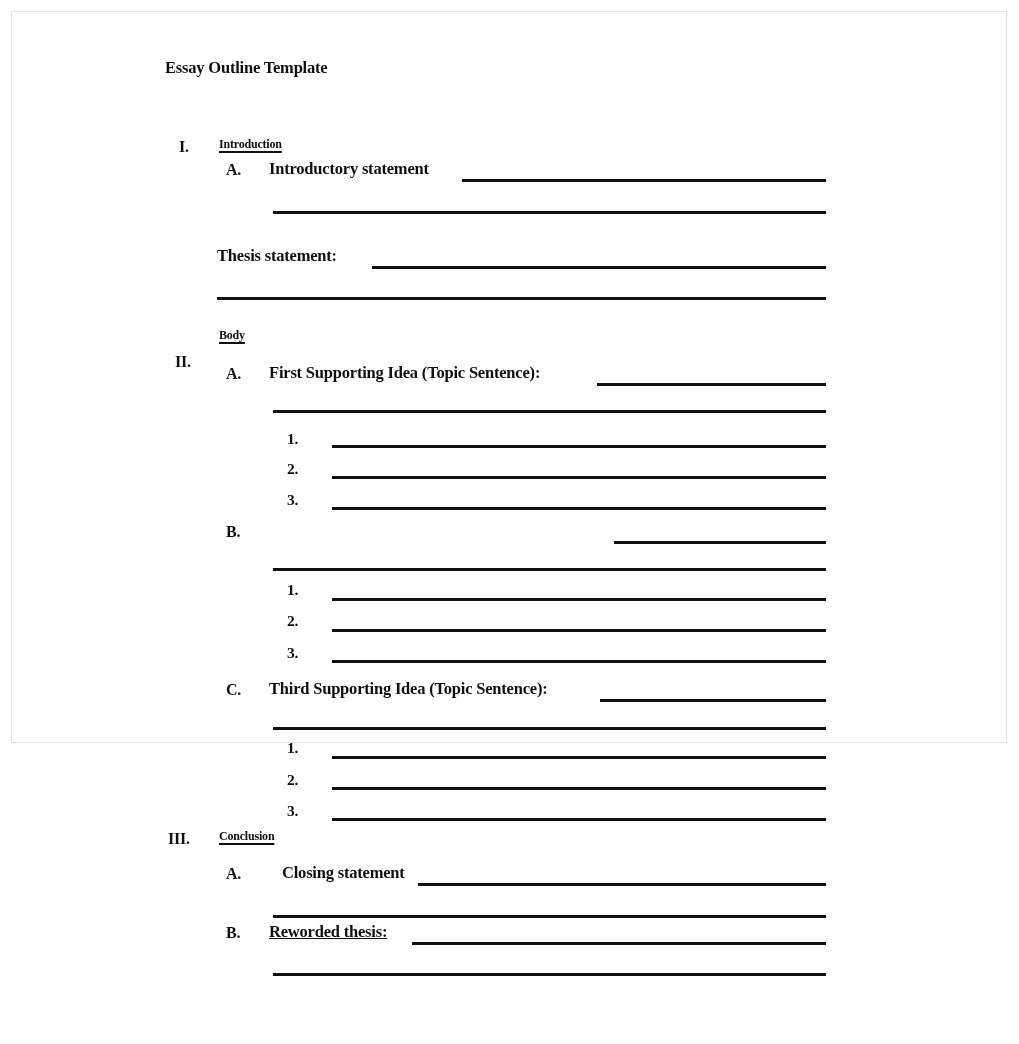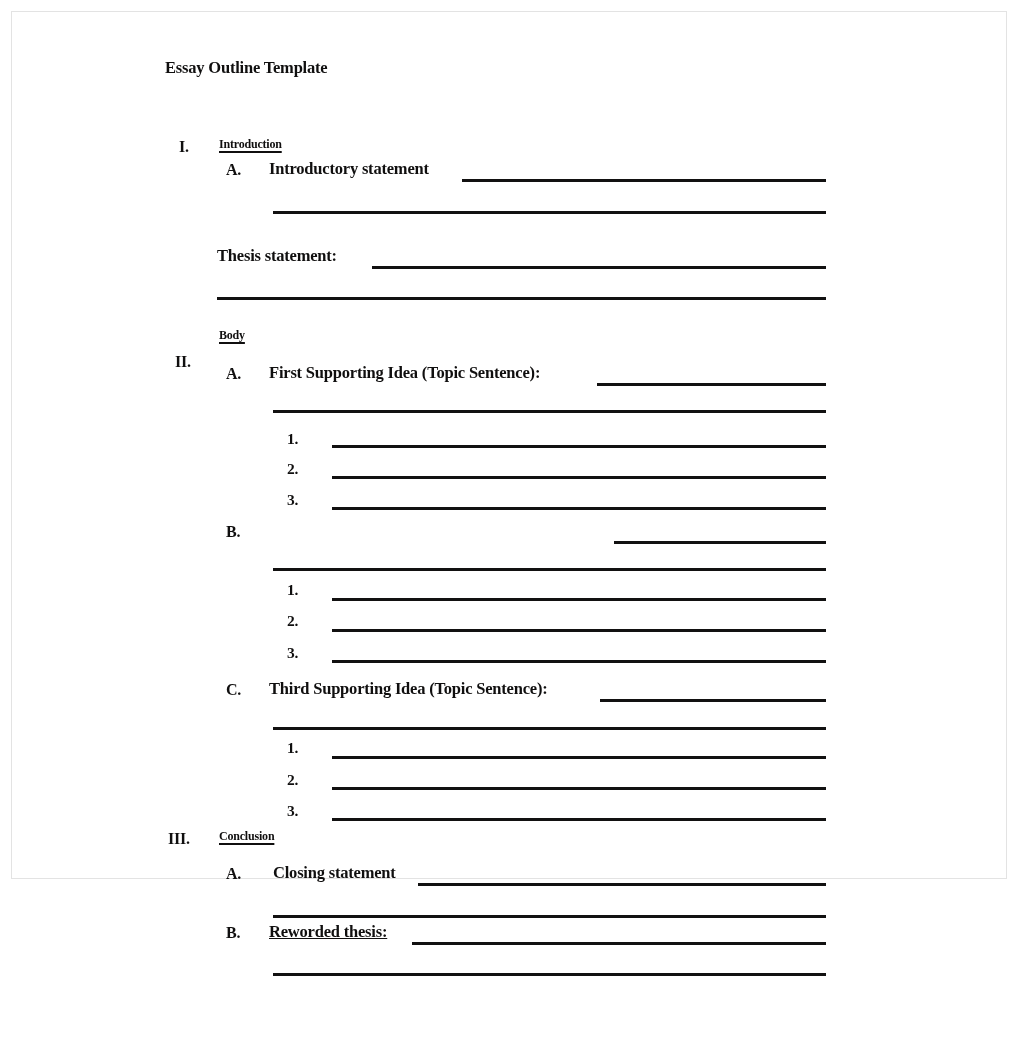--- a/index.html
+++ b/index.html
@@ -12,21 +12,21 @@
     height: 1044px;
     font-family: "Liberation Serif", "DejaVu Serif", serif;
     overflow: hidden;
   }
 
   .page-frame {
     position: absolute;
     left: 11px;
     top: 11px;
     width: 996px;
-    height: 868px;
+    height: 732px;
     background: #ffffff;
     border: 1px solid #e3e3e3;
     box-sizing: border-box;
   }
 
   .doc {
     position: absolute;
     left: 0;
     top: 0;
     width: 996px;
@@ -141,21 +141,21 @@
     <div class="t numeral" style="left:275px; top:760px;">2.</div>
     <div class="rule thin" style="left:320px; top:775px; width:494px;"></div>
 
     <div class="t numeral" style="left:275px; top:791px;">3.</div>
     <div class="rule thin" style="left:320px; top:806px; width:494px;"></div>
 
     <div class="t roman" style="left:156px; top:819px;">III.</div>
     <div class="t section-head" style="left:207px; top:818px;">Conclusion</div>
 
     <div class="t letter" style="left:214px; top:854px;">A.</div>
-    <div class="t item-text" style="left:261px; top:853px;text-align:center;">Closing statement</div>
+    <div class="t item-text" style="left:270px; top:853px;text-align:center;">Closing statement</div>
     <div class="rule" style="left:406px; top:871px; width:408px;"></div>
     <div class="rule" style="left:261px; top:903px; width:553px;"></div>
 
     <div class="t letter" style="left:214px; top:913px;">B.</div>
     <div class="t item-text" style="left:257px; top:912px;text-decoration:underline;">Reworded thesis:</div>
     <div class="rule" style="left:400px; top:930px; width:414px;"></div>
     <div class="rule" style="left:261px; top:961px; width:553px;"></div>
 
   </div>
 </div>

